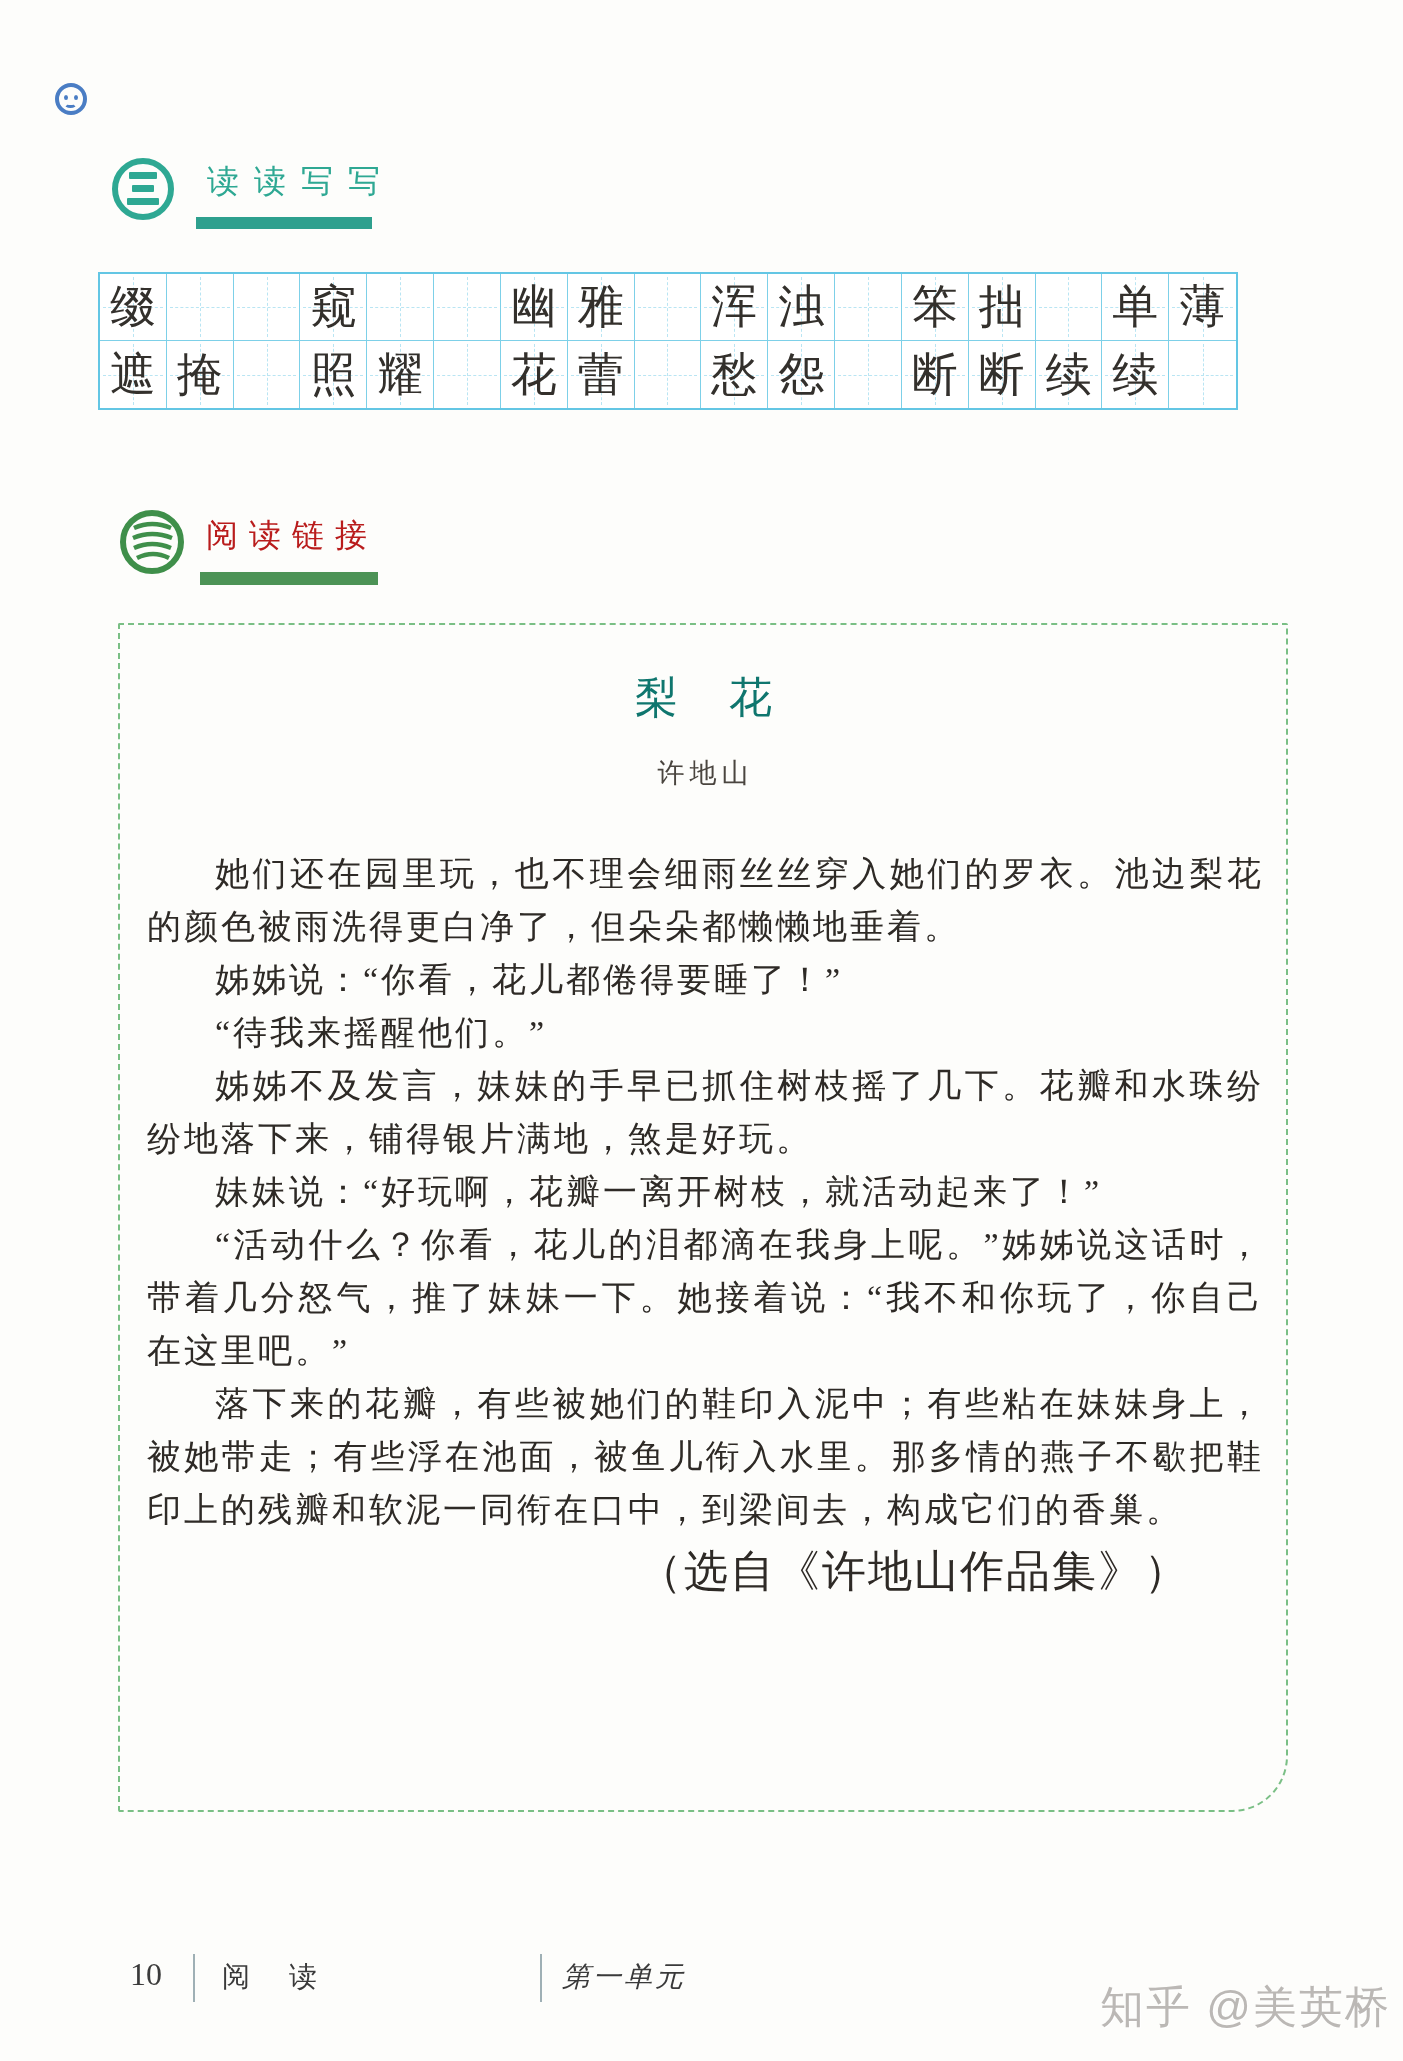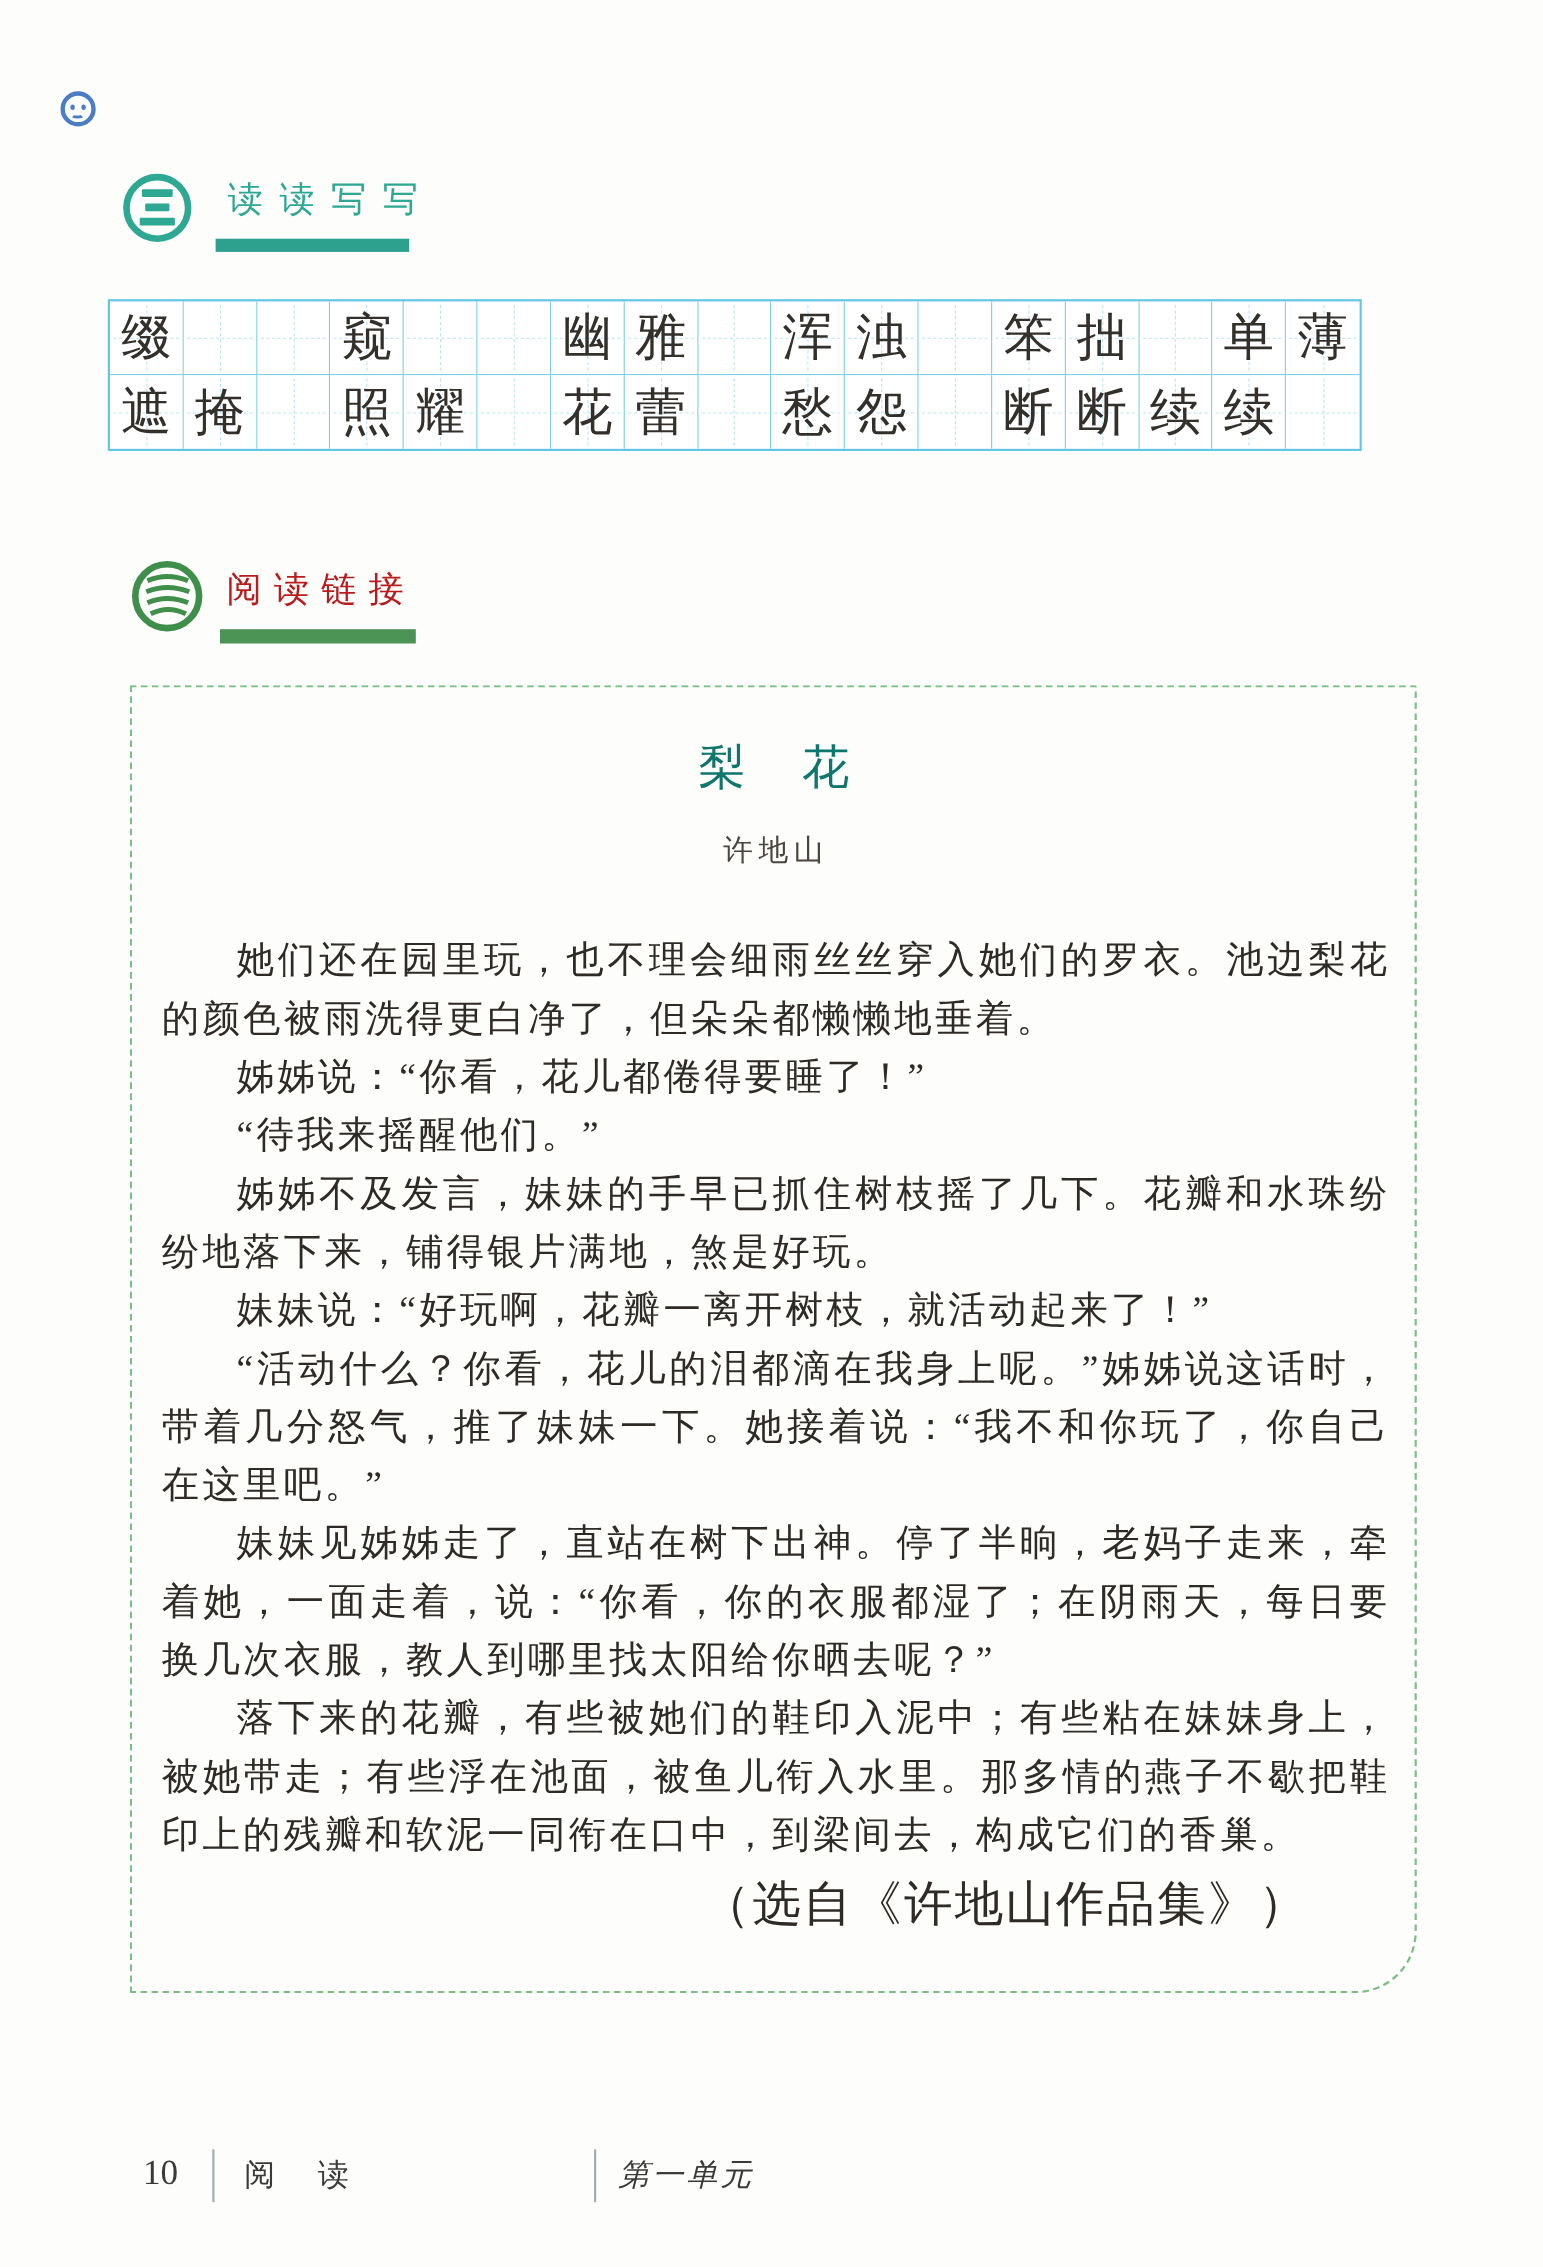--- a/index.html
+++ b/index.html
@@ -219,28 +219,28 @@
   <div class="read-box">
     <div class="art-title">梨　花</div>
     <div class="art-author">许地山</div>
     <div class="art-body">
       <p>她们还在园里玩，也不理会细雨丝丝穿入她们的罗衣。池边梨花的颜色被雨洗得更白净了，但朵朵都懒懒地垂着。</p>
       <p>姊姊说：“你看，花儿都倦得要睡了！”</p>
       <p>“待我来摇醒他们。”</p>
       <p>姊姊不及发言，妹妹的手早已抓住树枝摇了几下。花瓣和水珠纷纷地落下来，铺得银片满地，煞是好玩。</p>
       <p>妹妹说：“好玩啊，花瓣一离开树枝，就活动起来了！”</p>
       <p>“活动什么？你看，花儿的泪都滴在我身上呢。”姊姊说这话时，带着几分怒气，推了妹妹一下。她接着说：“我不和你玩了，你自己在这里吧。”</p>
-      <p>妹妹见姊姊走了，直站在树下出神。停了半晌，老妈子走来，牵着她，一面走着，说：“你看，你的衣服都湿了；在阴雨天，每日要换几次衣服，教人到哪里找太阳给你晒去呢？”</p>
       <p>落下来的花瓣，有些被她们的鞋印入泥中；有些粘在妹妹身上，被她带走；有些浮在池面，被鱼儿衔入水里。那多情的燕子不歇把鞋印上的残瓣和软泥一同衔在口中，到梁间去，构成它们的香巢。</p>
     </div>
     <div class="attribution">（选自《许地山作品集》）</div>
   </div>
 
   <div class="footer">
     <span class="pg-num">10</span>
     <span class="f-div d1"></span>
     <span class="f-left-label">阅 读</span>
     <span class="f-div d2"></span>
     <span class="f-right-label">第一单元</span>
   </div>
 
+  <div class="watermark">知乎 @美英桥</div>
 
 </div>
 
 </body></html>

